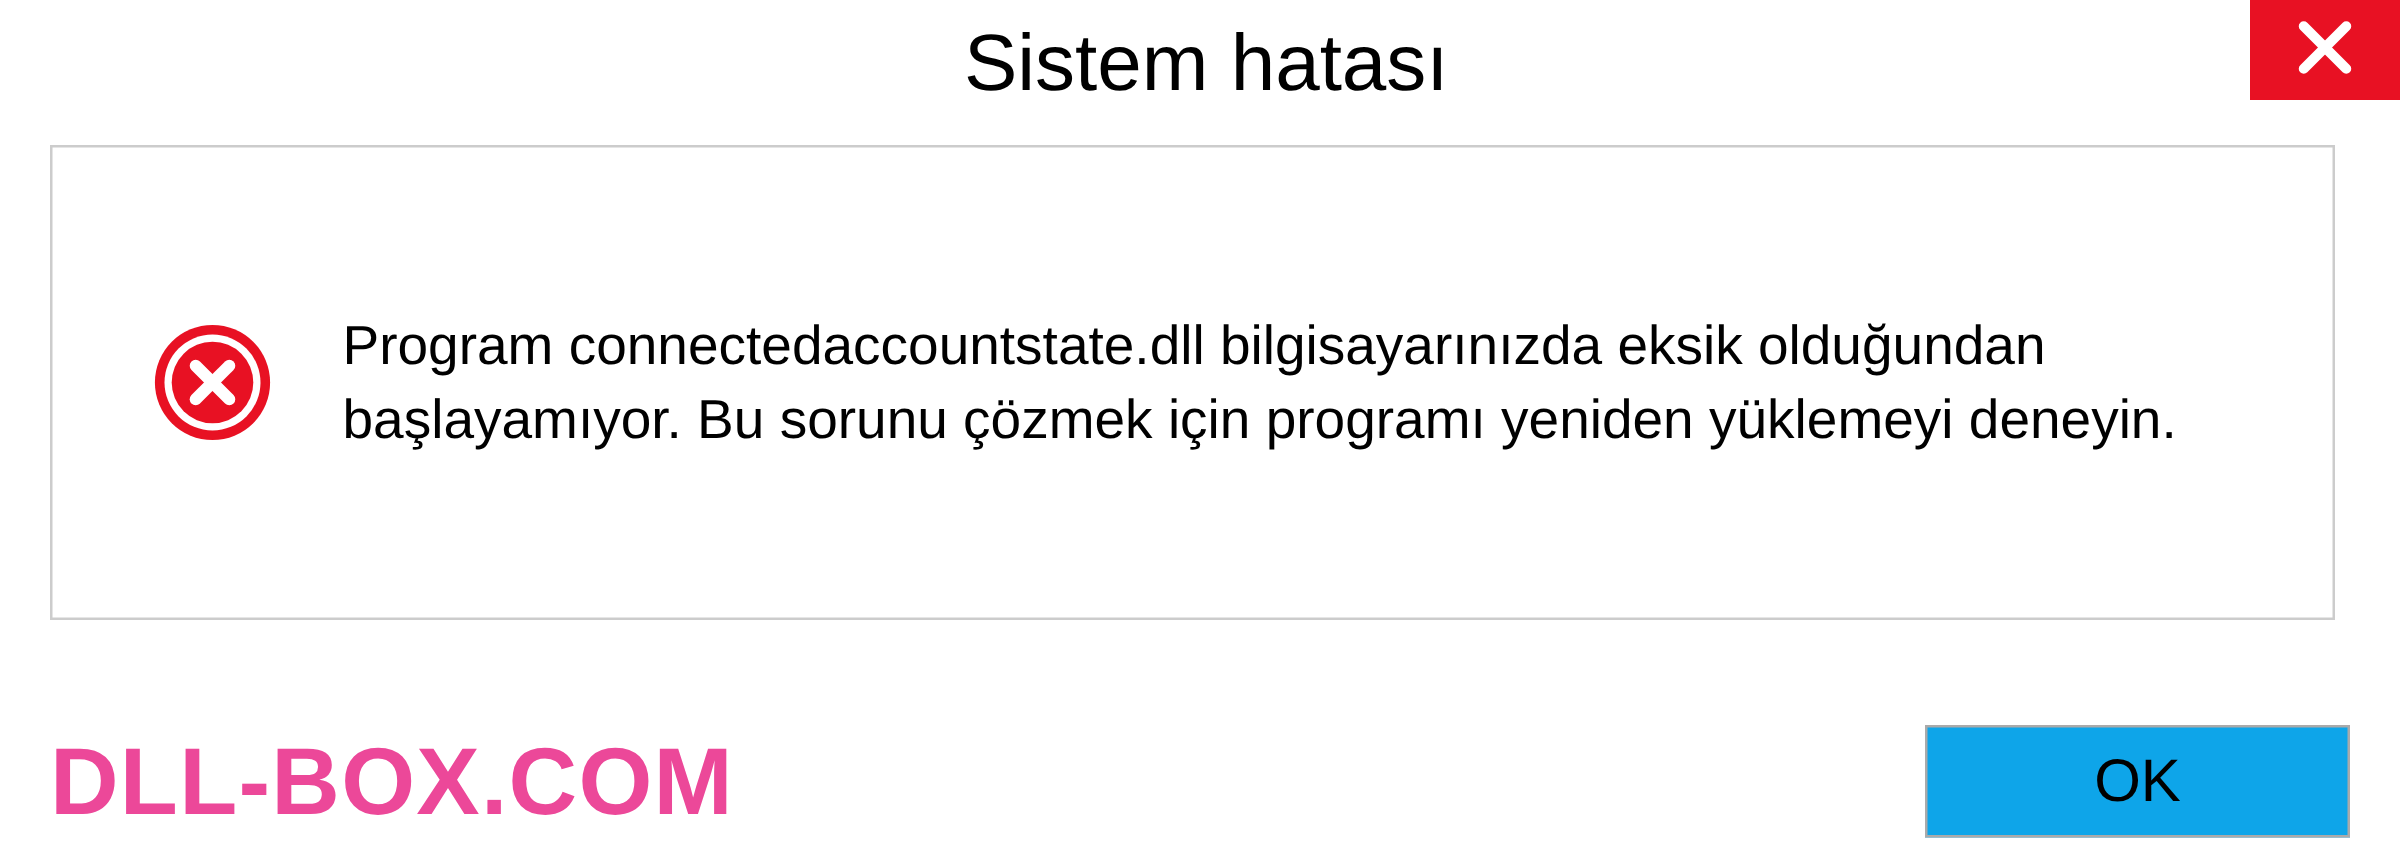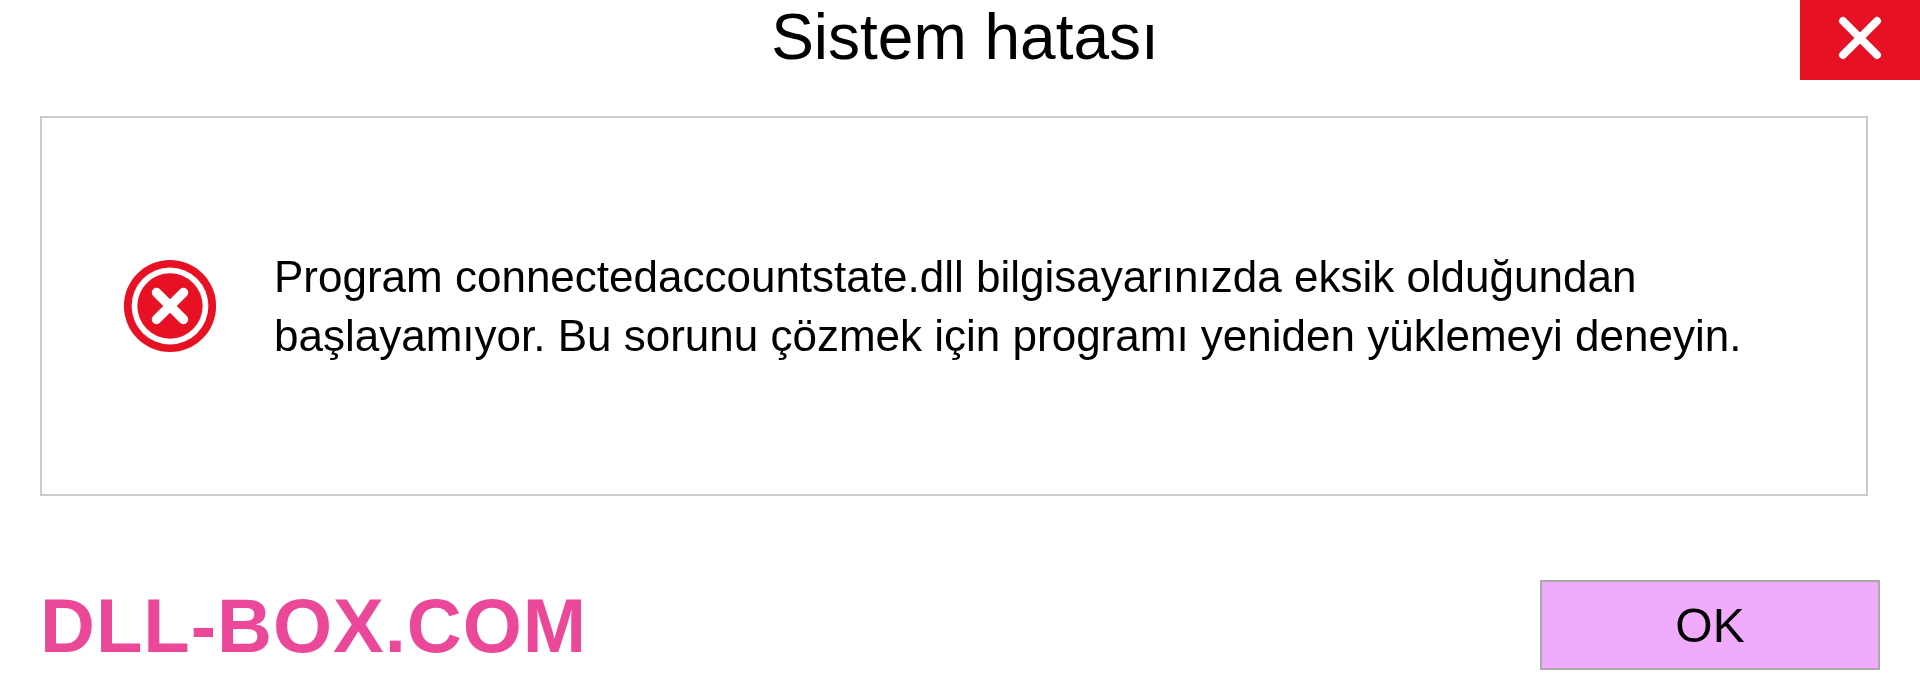--- a/index.html
+++ b/index.html
@@ -10,20 +10,21 @@
     body {
       width: 1920px;
       height: 692px;
       background: #ffffff;
       font-family: 'Segoe UI', Tahoma, Arial, sans-serif;
       position: relative;
       overflow: hidden;
     }
     .title-bar {
       display: flex;
+      align-items: center;
       justify-content: center;
       height: 100px;
       position: relative;
       margin-left: 10px;
     }
     .title-text {
       font-size: 64px;
       font-weight: 400;
       color: #000000;
     }
@@ -81,21 +82,21 @@
       font-size: 76px;
       font-weight: 900;
       color: #ec4899;
       letter-spacing: 1px;
       font-family: Arial, Helvetica, sans-serif;
     }
     .ok-btn {
       width: 340px;
       height: 90px;
       border: 2px solid #aaaaaa;
-      background: #f0abfc;
+      background: #0ea5e9;
       font-size: 48px;
       font-weight: 400;
       color: #000000;
       display: flex;
       align-items: center;
       justify-content: center;
       cursor: pointer;
       font-family: 'Segoe UI', Tahoma, Arial, sans-serif;
     }
   </style>

